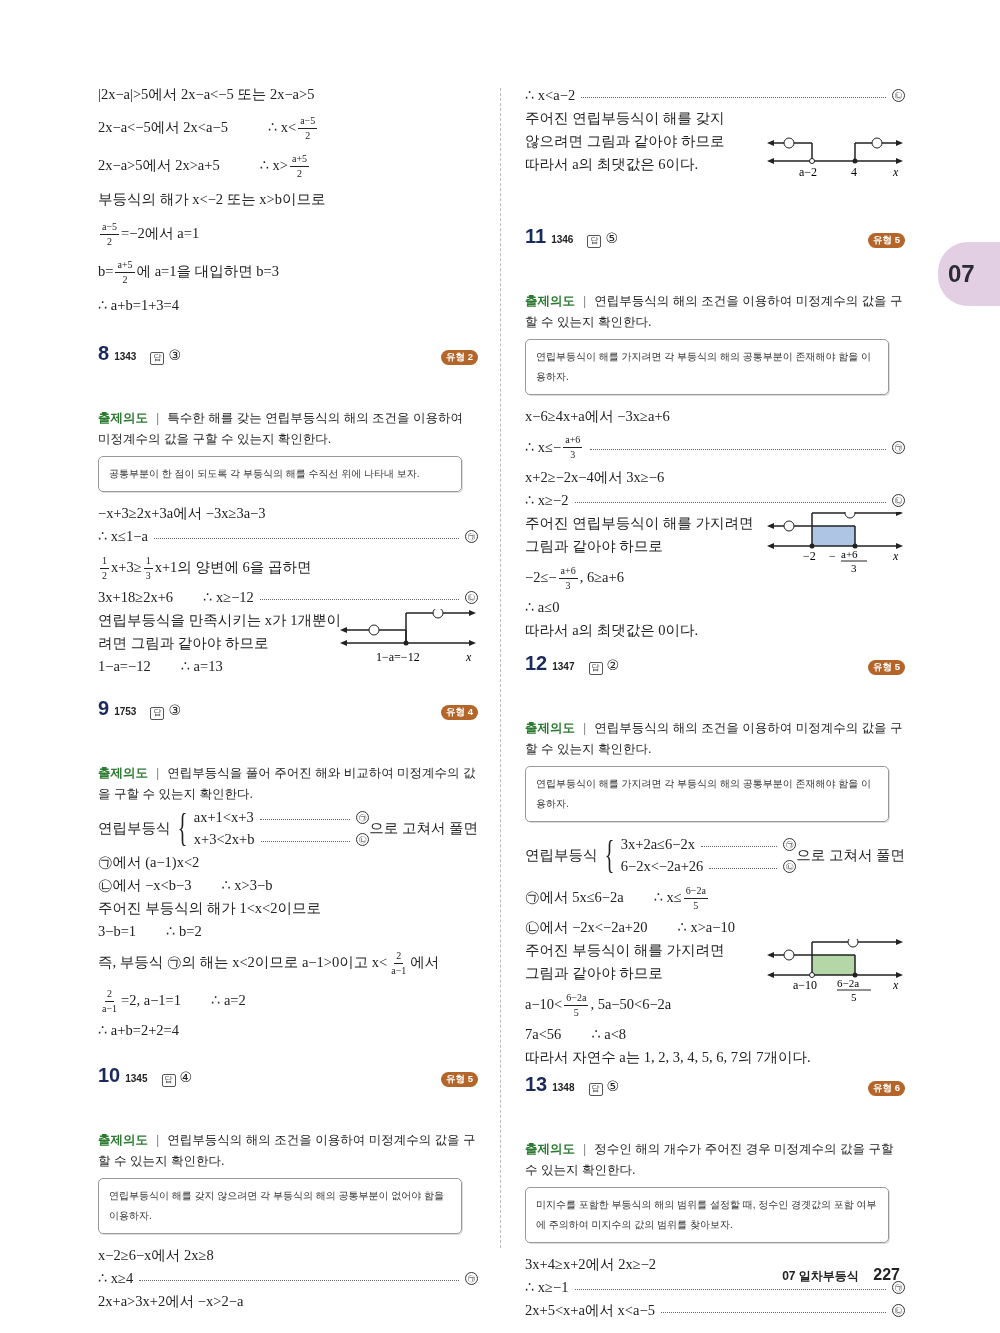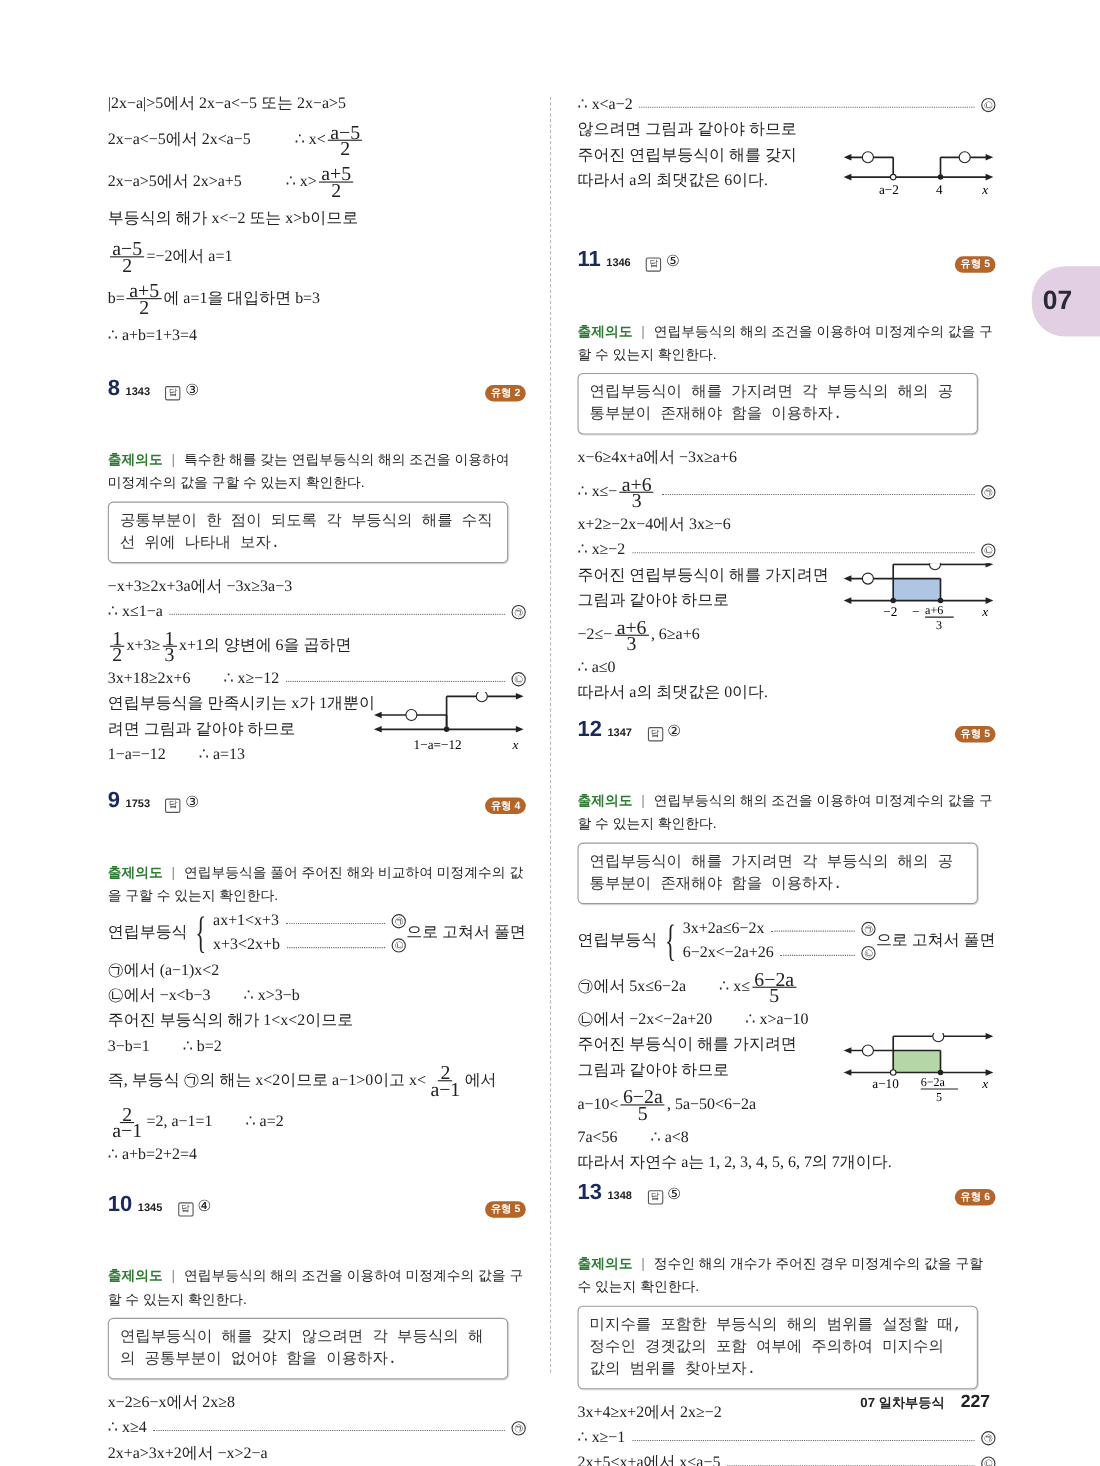--- a/index.html
+++ b/index.html
@@ -4,36 +4,36 @@
 <style>
   * { box-sizing: border-box; margin: 0; padding: 0; }
   body { width: 1000px; height: 1333px; background: #fff; position: relative; overflow: hidden;
          font-family: "Liberation Serif", serif; color: #222; }
   .col { position: absolute; top: 80px; width: 380px; }
   .col.left { left: 98px; }
   .col.right { left: 525px; }
   .divider { position: absolute; left: 500px; top: 88px; width: 0; height: 1160px; border-left: 1px dashed #bbb; }
   .line { font-size: 14.5px; line-height: 23px; white-space: nowrap; position: relative; }
   .line.tall { line-height: 38px; height: 38px; }
-  .frac { display: inline-flex; flex-direction: column; align-items: center; vertical-align: middle; font-size: 18px; line-height: 14px; margin: 0 2px; }
+  .frac { display: inline-flex; flex-direction: column; align-items: center; vertical-align: middle; font-size: 10px; line-height: 14px; margin: 0 2px; }
   .frac .num { border-bottom: 1px solid #222; padding: 0 2px; }
   .frac .den { padding: 0 2px; }
   .lead { display:flex; align-items:center; }
   .dots { flex: 1; border-bottom: 1.5px dotted #666; margin: 0 6px; height: 0; position: relative; top: 2px; }
   .circ { display:inline-block; width: 13px; height: 13px; border: 1px solid #333; border-radius: 50%; font-size: 8px; line-height: 11px; text-align: center; font-family: "DejaVu Sans", sans-serif; }
   .prob-head { display:flex; align-items: baseline; margin-top: 14px; height: 30px; position: relative; }
   .prob-num { font-family: "Liberation Sans", sans-serif; font-weight: bold; font-size: 20px; color: #1b2a5c; }
   .prob-id { font-family: "Liberation Sans", sans-serif; font-weight: bold; font-size: 10px; margin-left: 5px; color: #222; }
   .ans-icon { display:inline-block; width: 14px; height: 13px; border: 1.5px solid #555; border-radius: 2px; font-size: 8px; line-height: 10px; text-align:center; margin-left: 14px; font-family: "DejaVu Sans", sans-serif; color:#444; }
   .ans-val { font-size: 14px; margin-left: 4px; font-family: "DejaVu Sans", sans-serif; }
   .type-badge { position: absolute; right: 0; top: 8px; background: #b4652a; color: #fff; font-family: "Liberation Sans", sans-serif; font-weight: bold; font-size: 9.5px; padding: 1px 5px; border-radius: 8px; }
   .intent { font-family: "Liberation Sans", sans-serif; font-size: 12.5px; line-height: 21px; margin-top: 36px; }
   .intent .tag { color: #2a7a2f; font-weight: bold; }
   .intent .bar { color: #888; margin: 0 8px; }
-  .hint { border: 1px solid #999; border-radius: 5px; padding: 7px 10px; margin: 6px 16px 10px 0; font-family: Liberation Mono, monospace; font-size: 14px; line-height: 20px; color: #333; box-shadow: 1px 1px 0 #ddd; }
+  .hint { border: 1px solid #999; border-radius: 5px; padding: 7px 10px; margin: 6px 16px 10px 0; font-family: Liberation Sans, sans-serif; font-size: 10px; line-height: 20px; color: #333; box-shadow: 1px 1px 0 #ddd; }
   .nl { position: absolute; }
   .chapter-tab { position: absolute; right: 0; top: 242px; width: 62px; height: 64px; background: #e3cfe4; border-radius: 30px 0 0 30px; }
   .chapter-tab span { position:absolute; left: 10px; top: 18px; font-family: "Liberation Sans", sans-serif; font-weight: bold; font-size: 24px; color: #2b2b35; }
   .footer { position: absolute; right: 100px; top: 1266px; font-family: "Liberation Sans", sans-serif; font-weight: bold; }
   .footer .ch { font-size: 12px; margin-right: 10px; }
   .footer .pg { font-size: 16px; }
   .sys { display:flex; align-items:center; height: 46px; }
   .brace { font-size: 40px; line-height: 40px; font-weight: 200; margin: 0 2px; transform: scaleX(0.5); }
   .sys-lines { display:flex; flex-direction: column; width: 200px; }
   .sys-lines .lead { line-height: 22px; font-size: 14.5px; }
@@ -185,22 +185,22 @@
   <div class="line">2x+a&gt;3x+2에서 −x&gt;2−a</div>
 </div>
 
 <div class="col right" style="top:84px;">
   <div class="line lead">
       <span>∴ x&lt;a−2</span>
       <span class="dots"></span>
       <span class="circ">㉡</span>
     </div>
   <div style="position:relative;height:96px;">
+    <div class="line">주어진 연립부등식이 해를 갖지</div>
     <div class="line">않으려면 그림과 같아야 하므로</div>
-    <div class="line">주어진 연립부등식이 해를 갖지</div>
     <div class="line">따라서 a의 최댓값은 6이다.</div>
     <svg class="nl" style="left:240px;top:20px" width="140" height="55">
       <line x1="5" y1="34" x2="135" y2="34" stroke="#222" stroke-width="1.5"></line>
       <polygon points="2,34 9,31 9,37" fill="#222"></polygon>
         <polygon points="138,34 131,31 131,37" fill="#222"></polygon>
       <line x1="5" y1="16" x2="47" y2="16" stroke="#222" stroke-width="1.5"></line>
         <polygon points="2,16 9,13 9,19" fill="#222"></polygon>
       <line x1="47" y1="16" x2="47" y2="34" stroke="#222" stroke-width="1.5"></line>
       <line x1="90" y1="16" x2="135" y2="16" stroke="#222" stroke-width="1.5"></line>
         <polygon points="138,16 131,13 131,19" fill="#222"></polygon>

